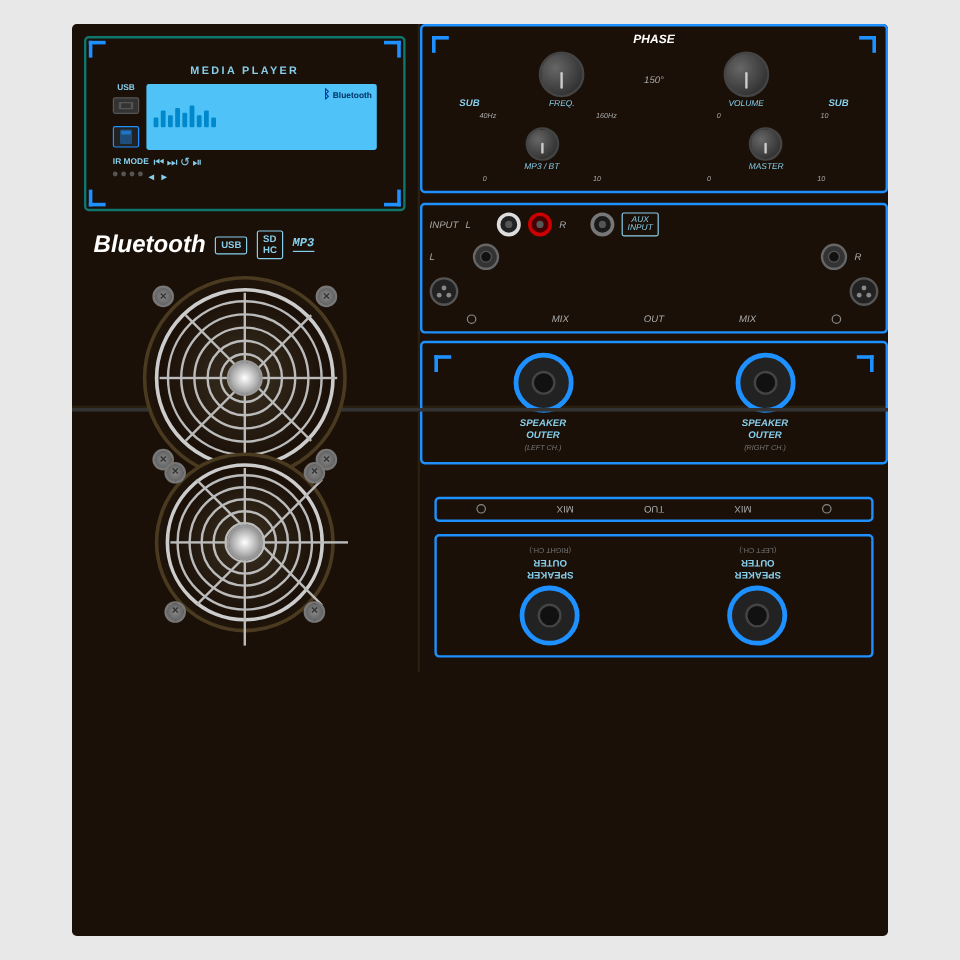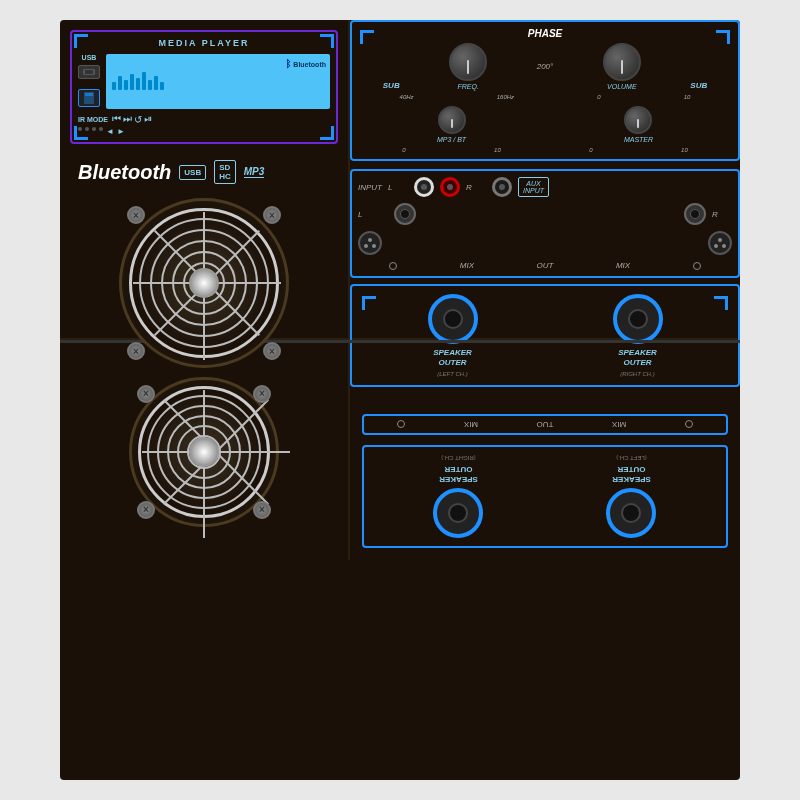--- a/index.html
+++ b/index.html
@@ -29,23 +29,23 @@
     }
     
     .left-panel {
       width: 290px;
       padding: 10px;
       display: flex;
       flex-direction: column;
       border-right: 2px solid #2a2010;
     }
     .media-player-box {
-      border: 2px solid #6d28d9;
+      border: 2px solid #0f766e;
       border-radius: 4px;
-      padding: 6px;
+      padding: 22px;
       position: relative;
     }
     .media-player-title {
       text-align: center;
       color: #87ceeb;
       font-size: 9px;
       letter-spacing: 2px;
       margin-bottom: 6px;
       font-weight: bold;
     }
@@ -169,20 +169,21 @@
       color: #87ceeb;
       font-size: 8px;
       font-weight: bold;
     }
     .mp3-badge {
       color: #87ceeb;
       font-size: 10px;
       font-weight: bold;
       font-style: italic;
       border-bottom: 1px solid #87ceeb;
+      font-family: Liberation Mono, monospace;
     }
     
     .fan-area {
       flex: 1;
       display: flex;
       justify-content: center;
       align-items: center;
       position: relative;
       margin-top: 10px;
     }
@@ -653,21 +654,21 @@
         </div>
         <div class="phase-title">PHASE</div>
 
 
         <div class="knobs-row">
           <span class="sub-label">SUB</span>
           <div class="knob-group">
             <div class="knob knob-lg"></div>
             <div class="knob-label">FREQ.</div>
           </div>
-          <div style="color:#aaa;font-size:8px;align-self:center;">200°</div>
+          <div style="color:#aaa;font-size:8px;align-self:center;">150°</div>
           <div class="knob-group">
             <div class="knob knob-lg"></div>
             <div class="knob-label">VOLUME</div>
           </div>
           <span class="sub-label">SUB</span>
         </div>
 
         <div class="scale-row">
           <span>40Hz</span>
           <span>160Hz</span>

